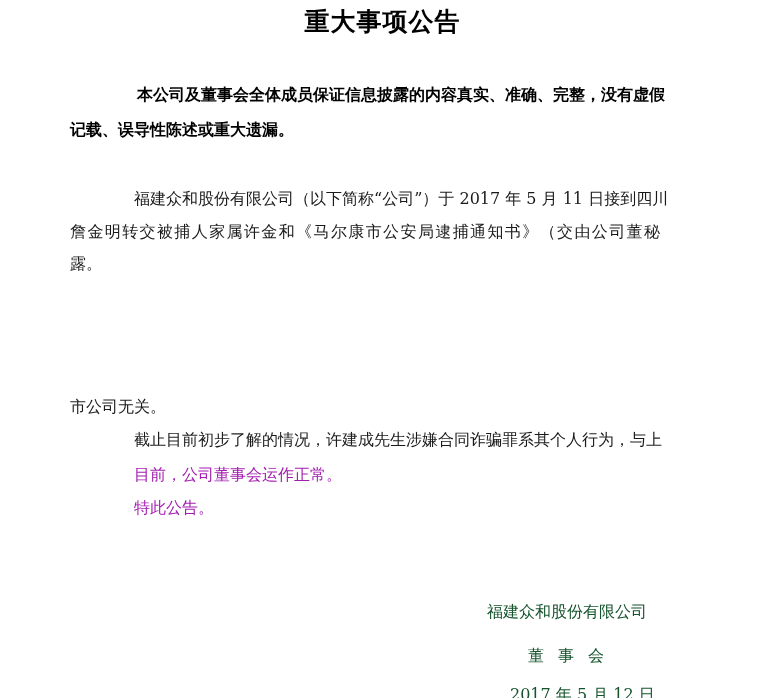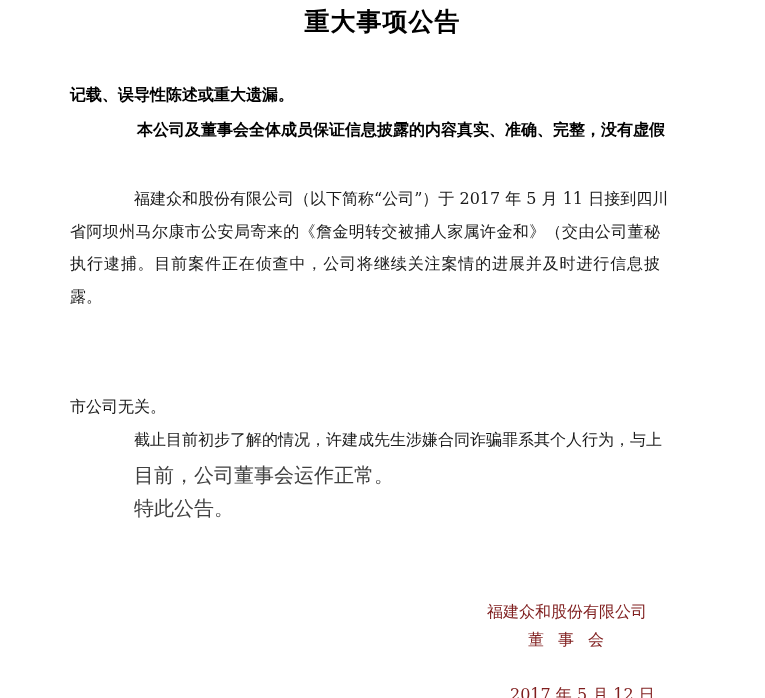--- a/index.html
+++ b/index.html
@@ -57,50 +57,49 @@
     }
     .body-block .line.last {
       text-align-last: left;
     }
     .body-block .line.indent {
       padding-left: 64px;
     }
     .para-short {
       position: absolute;
       left: 134px;
-      font-size: 20px;
+      font-size: 16px;
       line-height: 32px;
-      color: #404040;
+      color: #a21caf;
       white-space: nowrap;
     }
     .sig {
       position: absolute;
       font-size: 16px;
       line-height: 24px;
-      color: #7f1d1d;
+      color: #14532d;
       white-space: nowrap;
     }
     .sig-company { left: 487px; top: 600px; }
-    .sig-board { left: 528px; top: 628px; letter-spacing: 14px; }
+    .sig-board { left: 528px; top: 644px; letter-spacing: 14px; }
     .sig-date { left: 510px; top: 671px; margin-top: 12px; }
   </style>
 </head>
 <body>
 
 <div class="title">重大事项公告</div>
 
 <div class="decl" style="top:77px;">
+  <span class="line line-indent">本公司及董事会全体成员保证信息披露的内容真实、准确、完整，没有虚假</span>
   <span class="line">记载、误导性陈述或重大遗漏。</span>
-  <span class="line line-indent">本公司及董事会全体成员保证信息披露的内容真实、准确、完整，没有虚假</span>
 </div>
 
 <div class="body-block" style="top:183px;">
   <span class="line indent">福建众和股份有限公司（以下简称“公司”）于 2017 年 5 月 11 日接到四川</span>
-  <span class="line">省阿坝州马尔康市公安局寄来的《詹金明转交被捕人家属许金和》（交由公司董秘</span>
-  <span class="line">执行逮捕。目前案件正在侦查中，公司将继续关注案情的进展并及时进行信息披</span>
+  <span class="line">詹金明转交被捕人家属许金和《马尔康市公安局逮捕通知书》（交由公司董秘</span>
   <span class="line last">露。</span>
 </div>
 
 <div class="body-block" style="top:391px;">
   <span class="line last">市公司无关。</span>
   <span class="line indent">截止目前初步了解的情况，许建成先生涉嫌合同诈骗罪系其个人行为，与上</span>
 </div>
 
 <div class="para-short" style="top:459px;">目前，公司董事会运作正常。</div>
 

